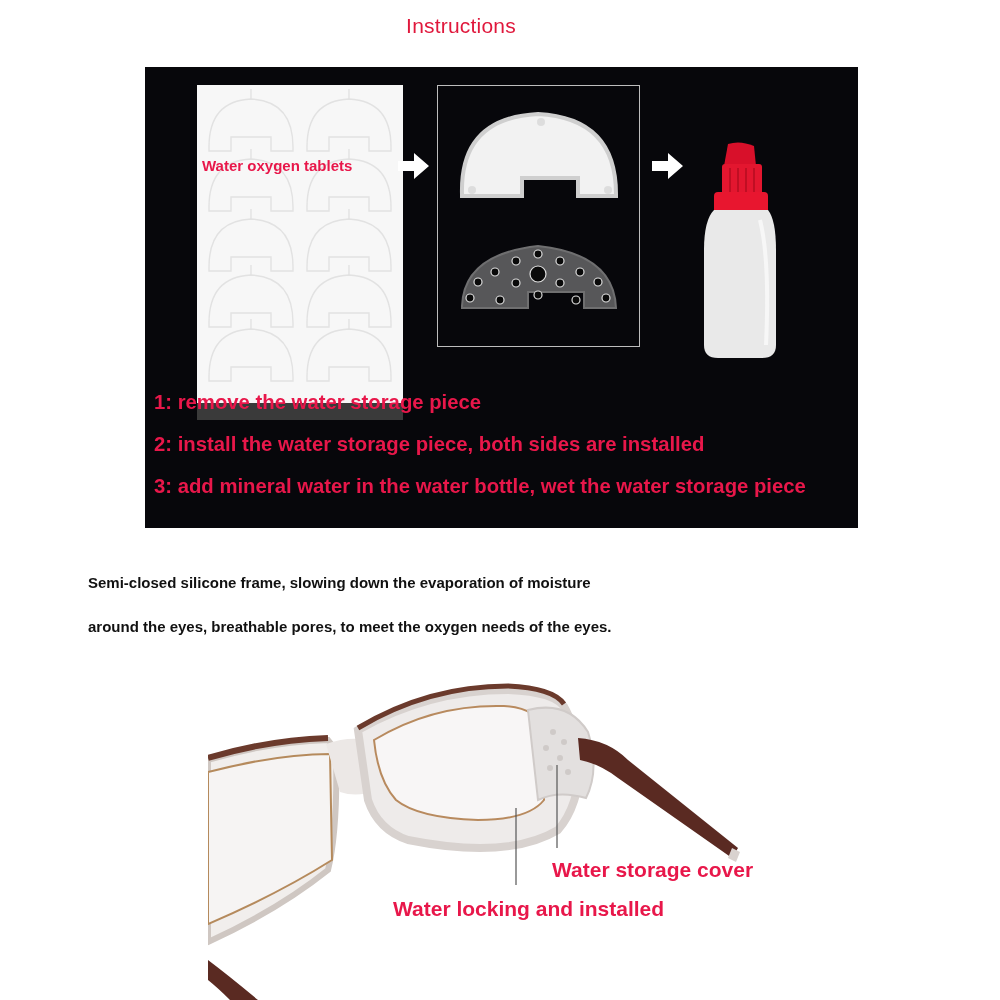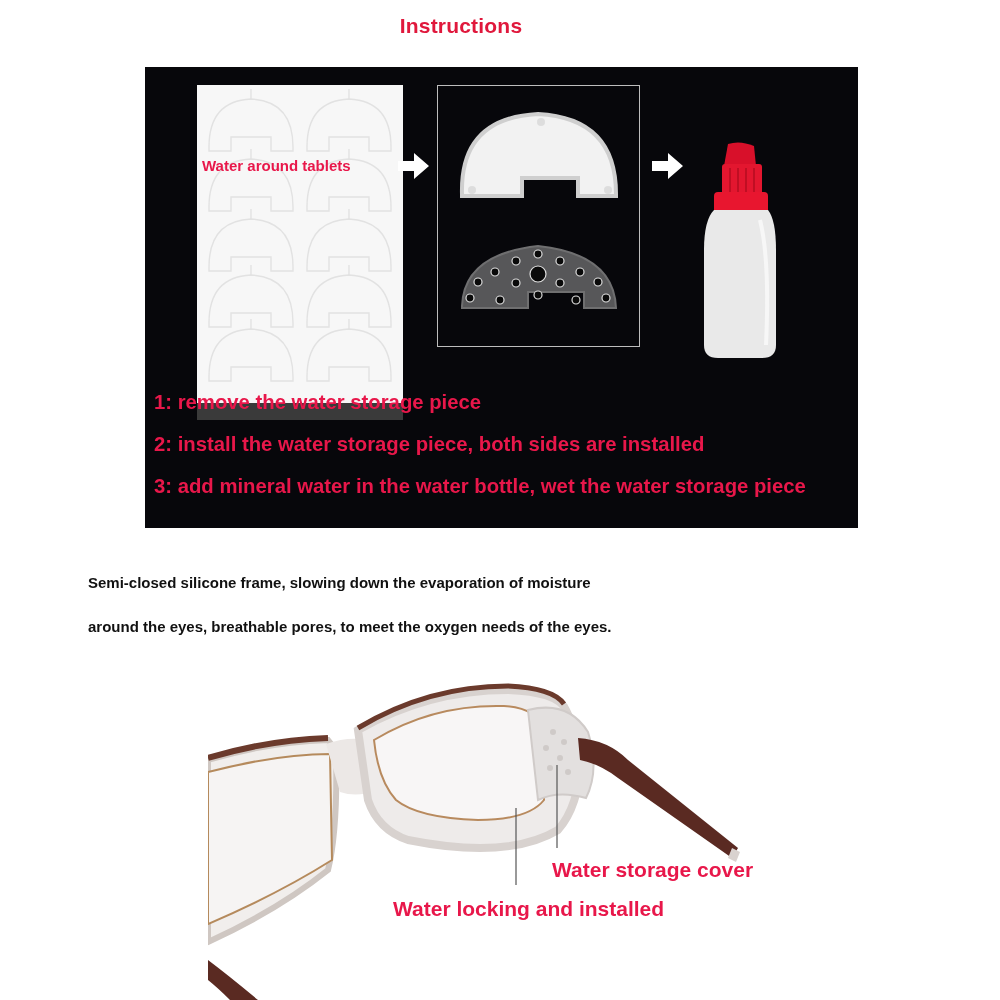--- a/index.html
+++ b/index.html
@@ -1,18 +1,18 @@
 <!DOCTYPE html>
 <html><head>
 <meta charset="utf-8">
 <style>
   html, body { margin:0; padding:0; background:#ffffff; }
   body { width:1000px; height:1000px; position:relative; overflow:hidden; font-family:"Liberation Sans", sans-serif; }
   .abs { position:absolute; }
-  .title { left:0; width:922px; top:14px; text-align:center; font-size:21px; font-weight:bold; color:#e0183c; letter-spacing:0.2px; }
+  .title { left:0; width:922px; top:14px; text-align:center; font-size:21px; font-weight:normal; color:#e0183c; letter-spacing:0.2px; }
   .panel { left:145px; top:67px; width:713px; height:461px; background:#07070b; }
   .step { left:154px; font-size:20.5px; color:#e8174a; font-weight:bold; white-space:nowrap; transform:scaleX(0.99); transform-origin:left; }
   .desc { left:88px; font-size:15px; font-weight:bold; color:#111; white-space:nowrap; }
   .label { font-size:21px; font-weight:bold; color:#e8174a; white-space:nowrap; }
   svg { display:block; }
 </style>
 </head>
 <body>
 
 <div class="abs title">Instructions</div>
@@ -34,21 +34,21 @@
     <use href="#tab" x="4" y="62"></use>
       <use href="#tab" x="102" y="62"></use>
     <use href="#tab" x="4" y="122"></use>
       <use href="#tab" x="102" y="122"></use>
     <use href="#tab" x="4" y="178"></use>
       <use href="#tab" x="102" y="178"></use>
     <use href="#tab" x="4" y="232"></use>
       <use href="#tab" x="102" y="232"></use>
   </svg>
 </div>
-<div class="abs label" style="left:202px;top:157px;font-size:15px;">Water around tablets</div>
+<div class="abs label" style="left:202px;top:157px;font-size:15px;">Water oxygen tablets</div>
 
 <div class="abs" style="left:398px;top:152px;">
   <svg width="32" height="28" viewBox="0 0 32 28">
       <path d="M0 9 H16 V1 L31 14 L16 27 V19 H0 Z" fill="#ffffff"></path>
     </svg>
 </div>
 
 <div class="abs" style="left:437px;top:85px;width:203px;height:262px;border:1.5px solid #bdbdbd;box-sizing:border-box;">
   <svg width="200" height="259" viewBox="0 0 200 259">
 

